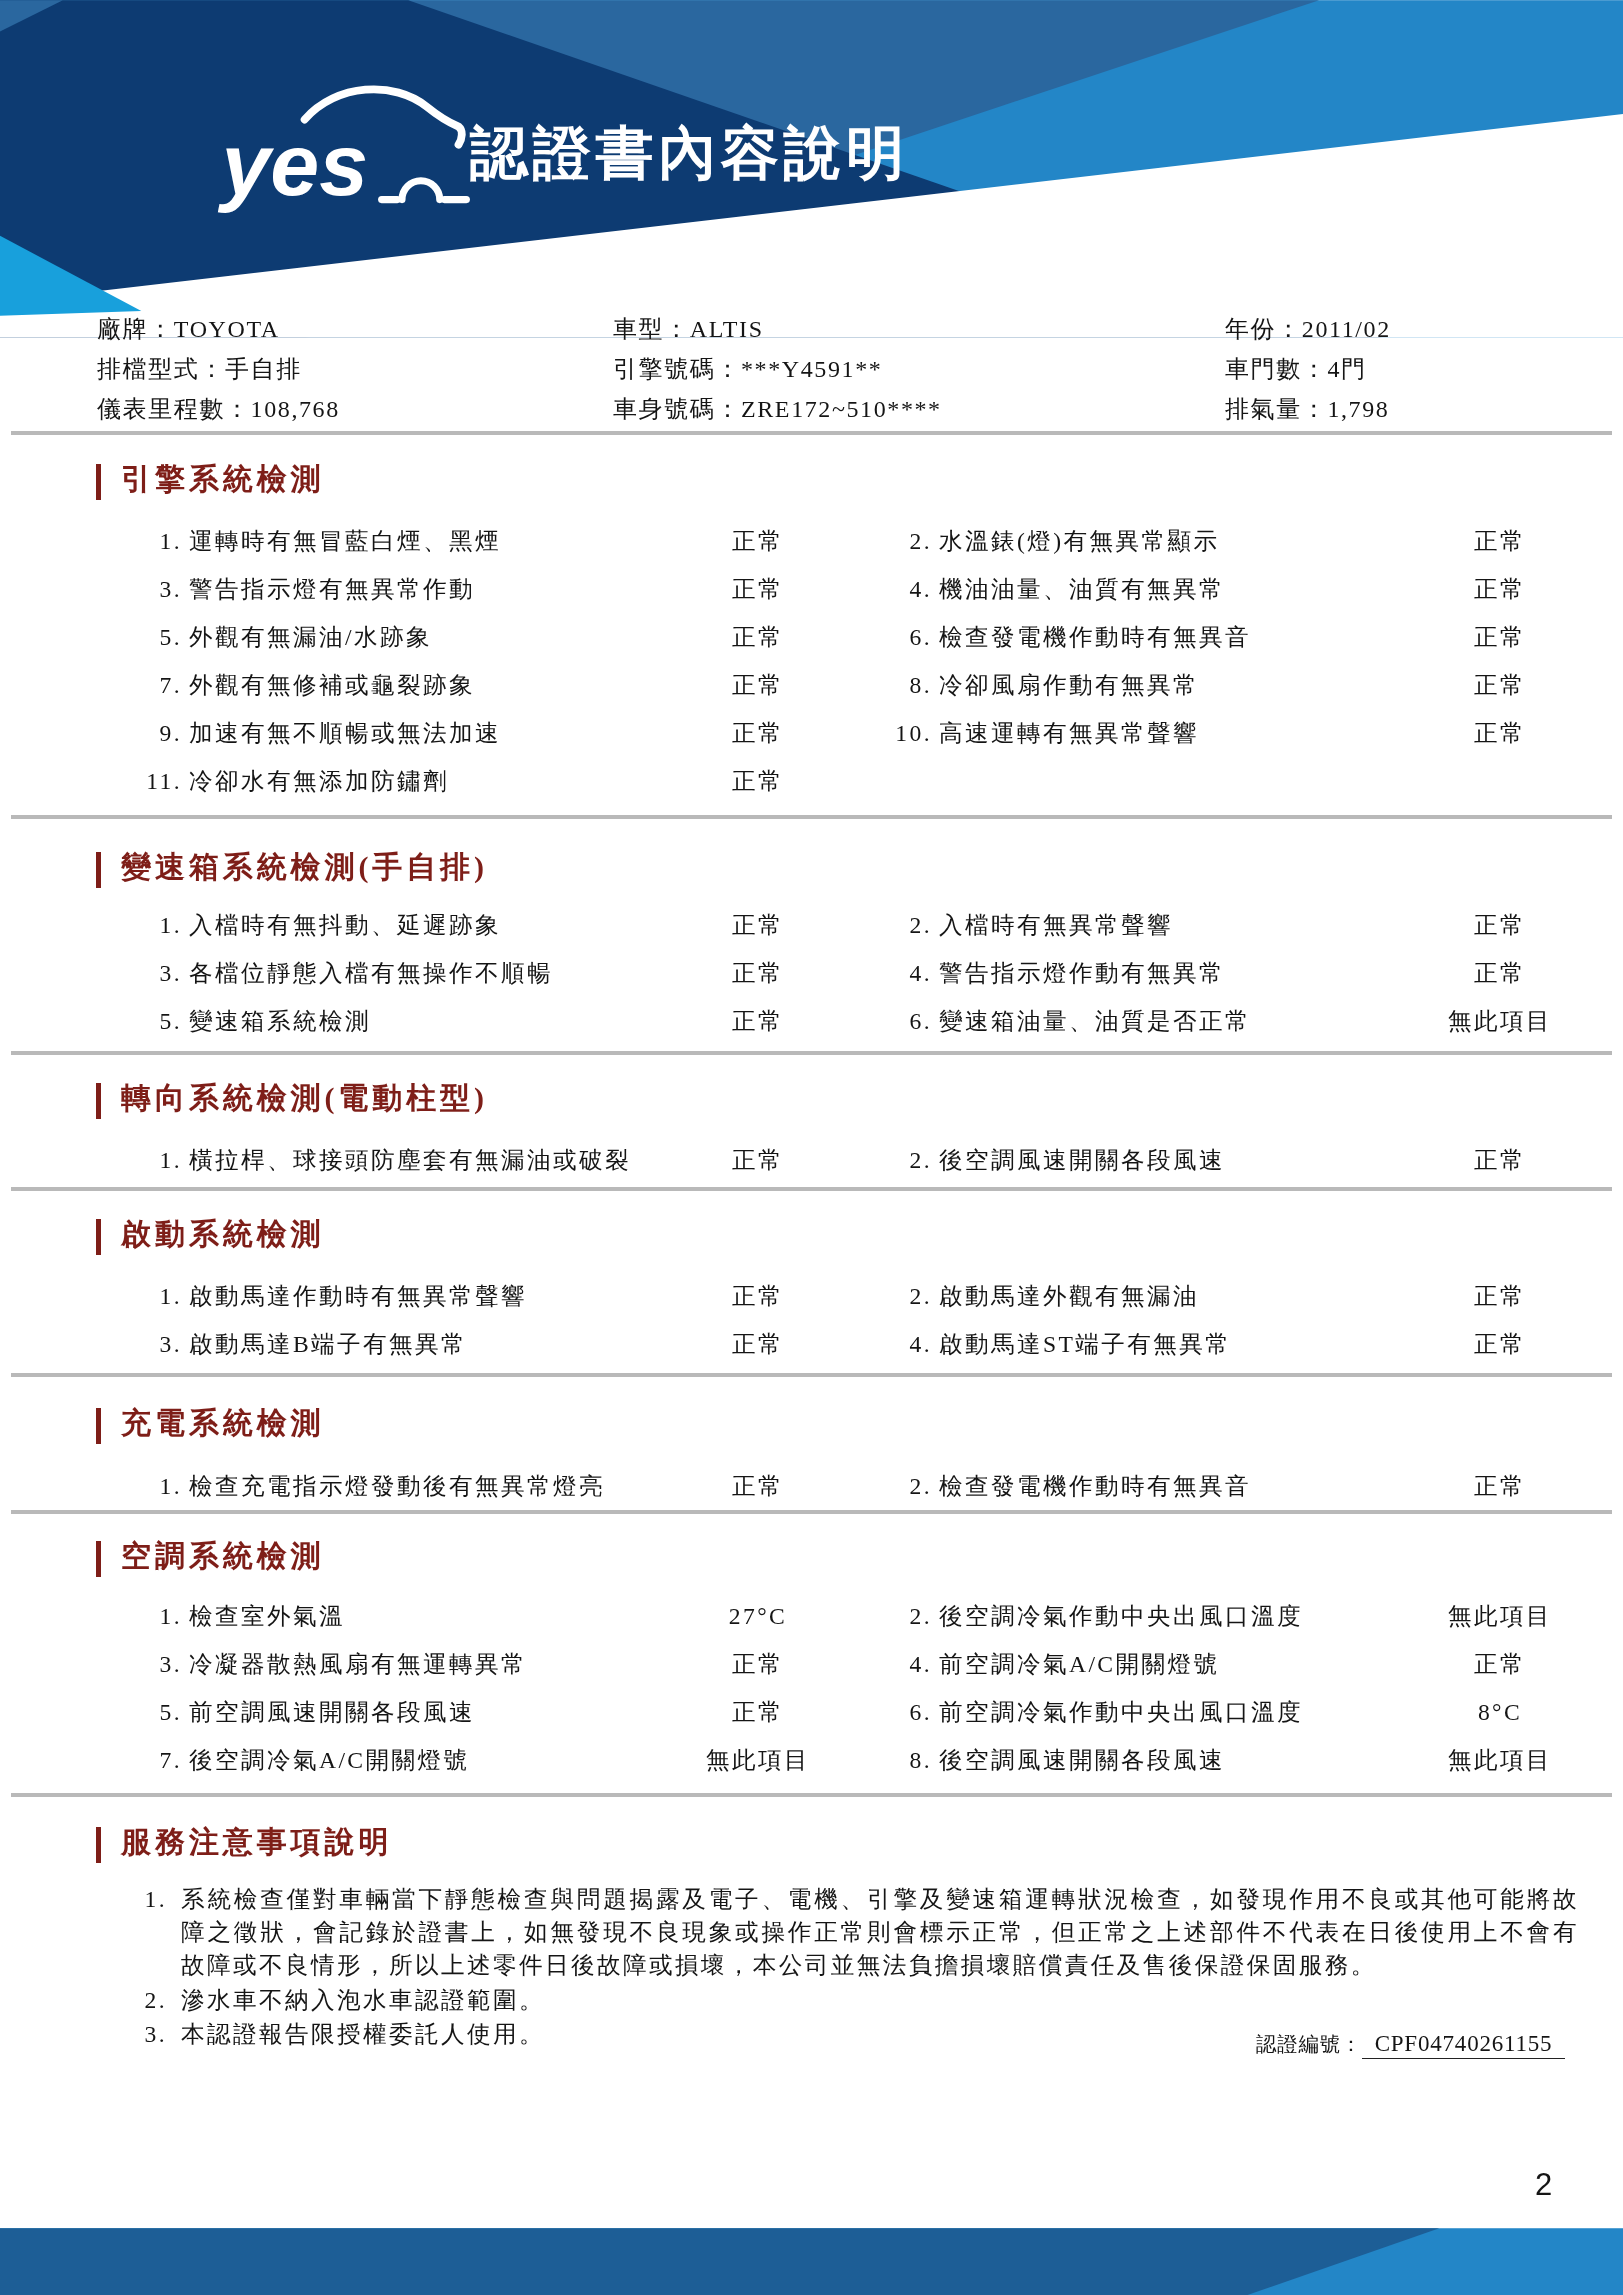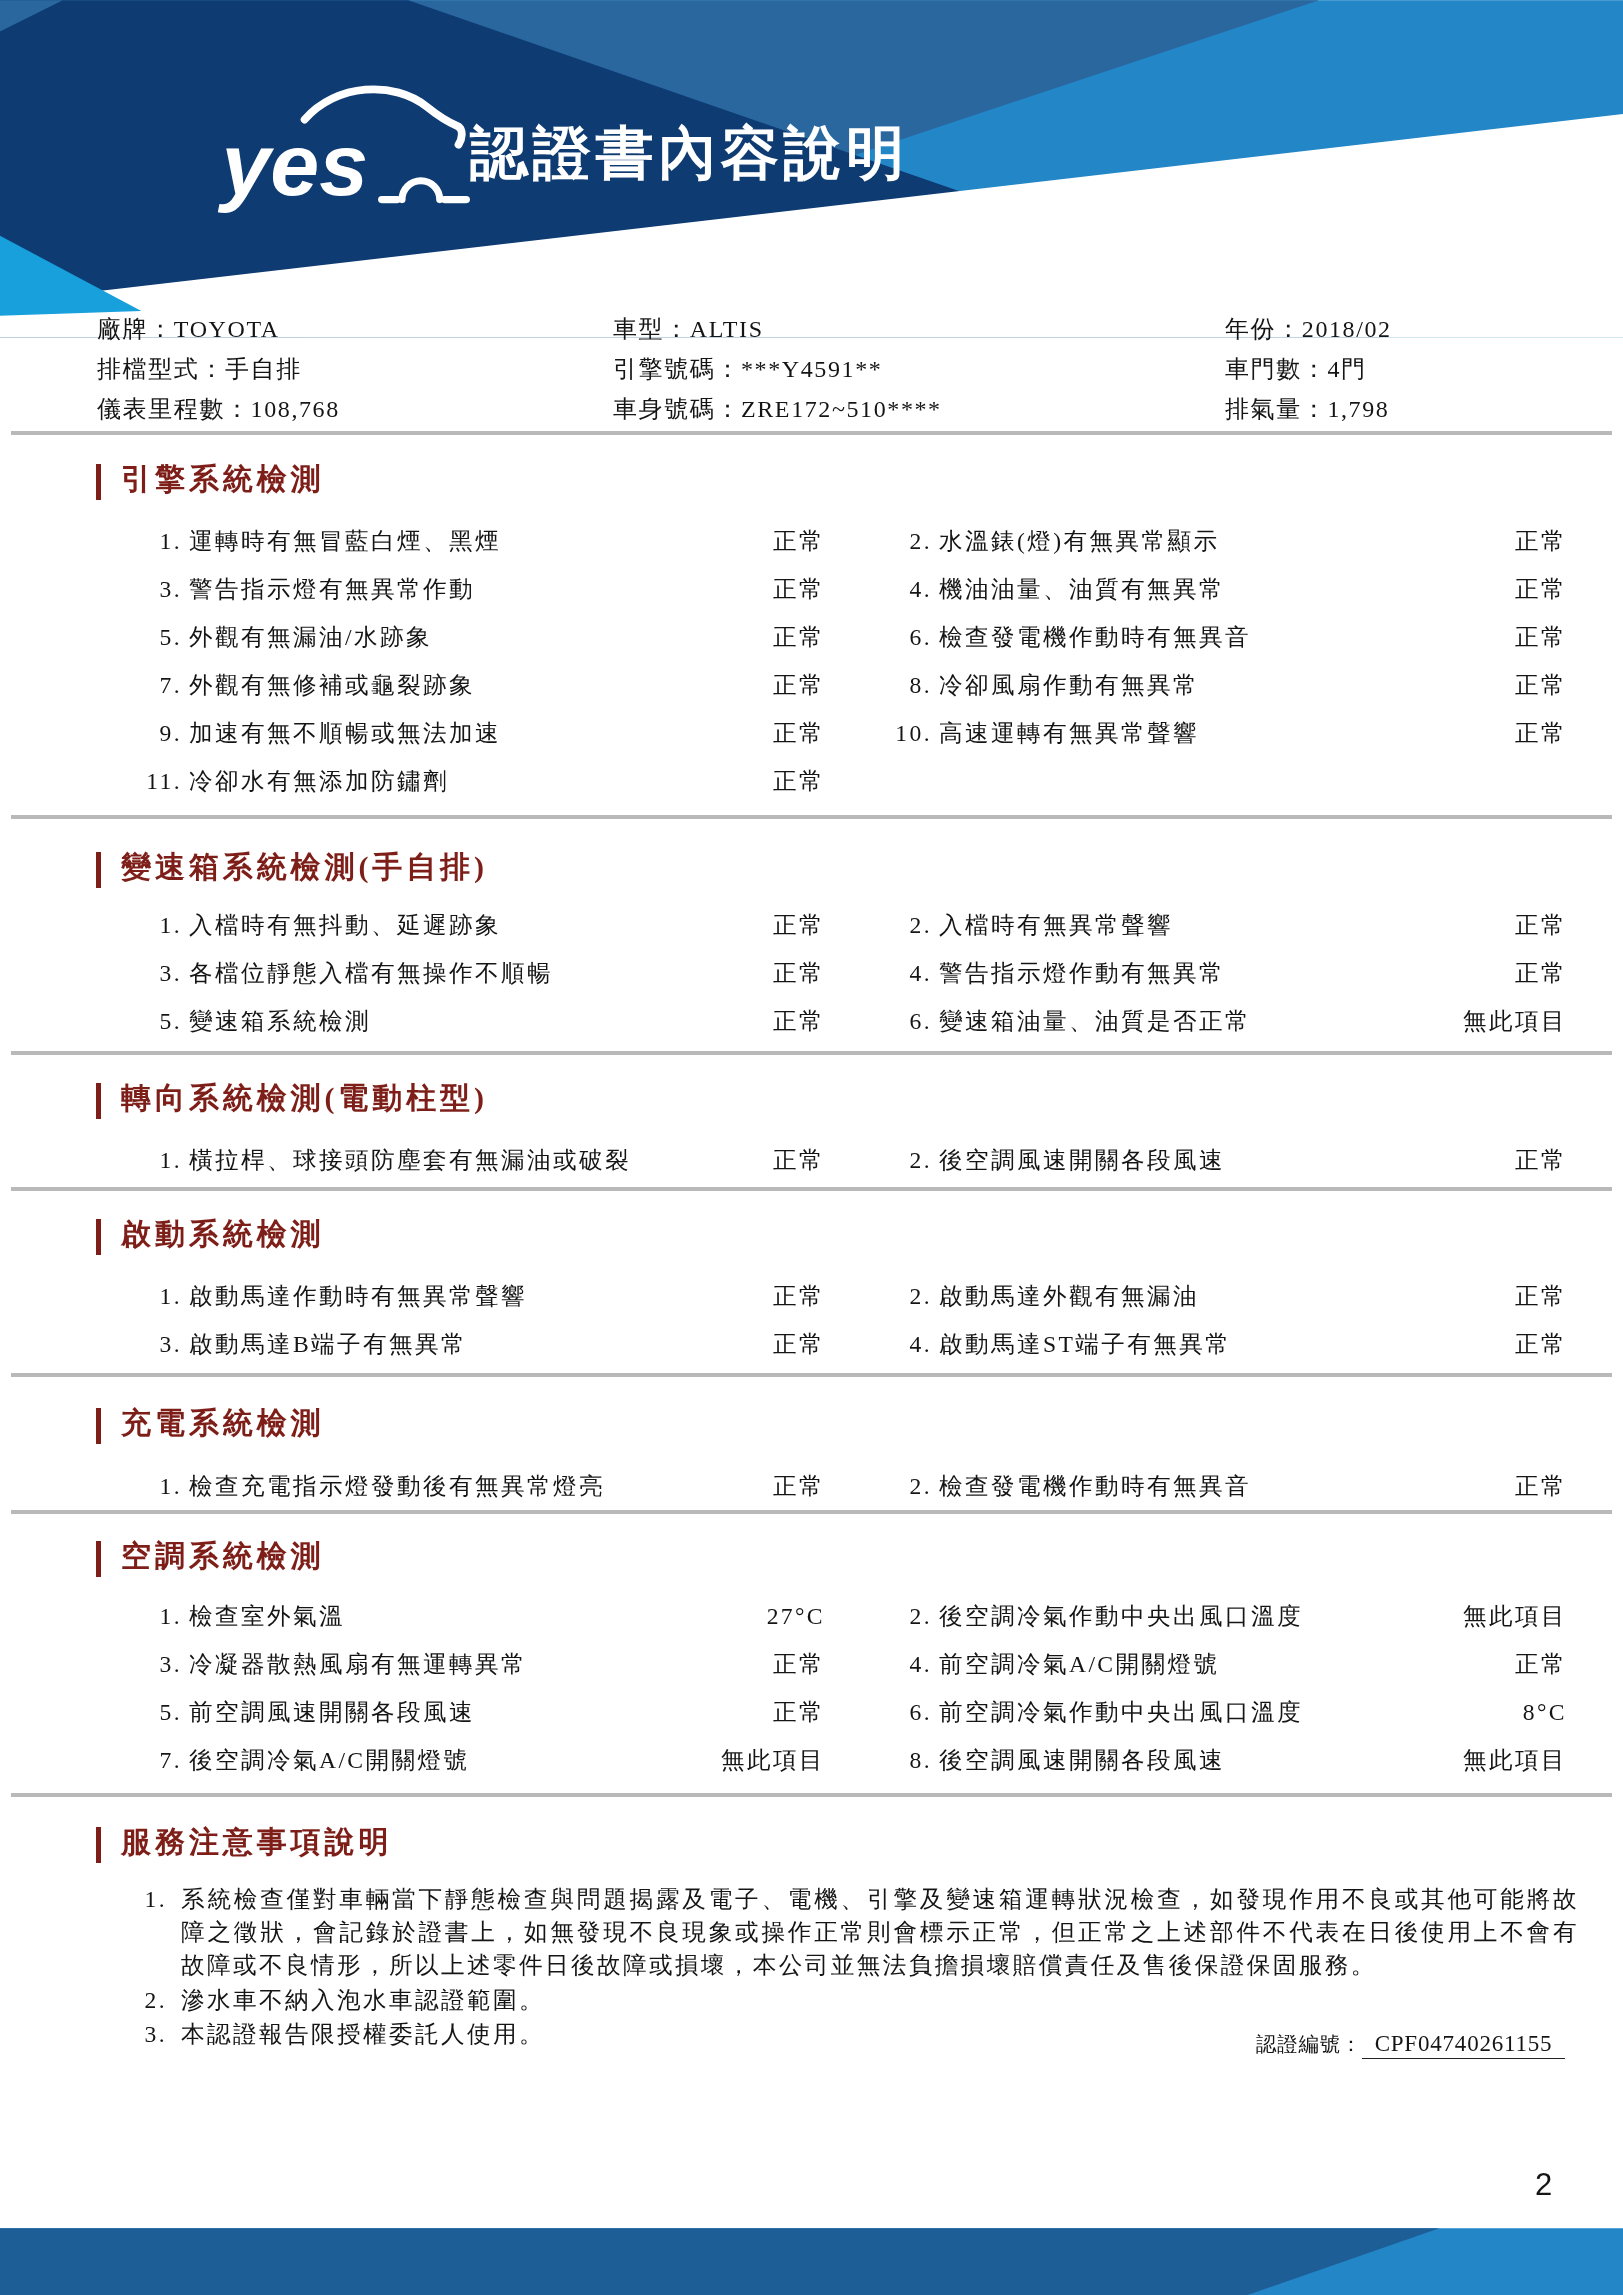--- a/index.html
+++ b/index.html
@@ -28,21 +28,21 @@
   .sec-title-text{
     font-size:30px;font-weight:700;color:var(--section_maroon,#7e1e18);
     letter-spacing:3.9px;white-space:nowrap;
   }
   .sec-items{position:absolute;left:0;width:1623px}
   .col-left{position:absolute;left:118px;width:707px;top:0}
   .col-right{position:absolute;left:868px;width:699px;top:0}
   .item-row{height:48px;display:flex;align-items:flex-start;font-size:23.6px;letter-spacing:2.4px;line-height:29px}
   .item-num{width:64px;text-align:right;flex:none}
   .item-label{flex:1;padding-left:7px;white-space:nowrap;overflow:visible}
-  .item-result{flex:none;min-width:134px;text-align:right;white-space:nowrap}
+  .item-result{flex:none;min-width:134px;text-align:center;white-space:nowrap}
   
   .notes{position:absolute;left:0;width:1623px}
   .notes-items{position:absolute;left:118px;top:61px;width:1461px}
   .note-row{display:flex;font-size:23.6px;letter-spacing:2.4px;line-height:33px;margin-bottom:1.6px}
   .note-num{width:49px;text-align:right;flex:none}
   .note-text{flex:1;padding-left:14px;text-align:justify}
   
   .cert{position:absolute;top:2030px;right:58px;font-size:20.4px;letter-spacing:0.8px;white-space:nowrap}
   .cert-num{font-size:23px;border-bottom:1.6px solid #222;padding:0 12.6px 1.6px 12.6px}
   .pagenum{position:absolute;top:2167px;left:1516px;width:55px;font-size:31px;text-align:center;
@@ -75,21 +75,21 @@
     <div class="info-row"><span>廠牌：</span><span>TOYOTA</span></div>
     <div class="info-row"><span>排檔型式：</span><span>手自排</span></div>
     <div class="info-row"><span>儀表里程數：</span><span>108,768</span></div>
   </div>
   <div class="info-col c1">
     <div class="info-row"><span>車型：</span><span>ALTIS</span></div>
     <div class="info-row"><span>引擎號碼：</span><span>***Y4591**</span></div>
     <div class="info-row"><span>車身號碼：</span><span>ZRE172~510****</span></div>
   </div>
   <div class="info-col c2">
-    <div class="info-row"><span>年份：</span><span>2018/02</span></div>
+    <div class="info-row"><span>年份：</span><span>2011/02</span></div>
     <div class="info-row"><span>車門數：</span><span>4門</span></div>
     <div class="info-row"><span>排氣量：</span><span>1,798</span></div>
   </div>
 </div>
 
 <div class="rule" style="top:431px"></div>
 <div class="rule" style="top:815px"></div>
 <div class="rule" style="top:1051px"></div>
 <div class="rule" style="top:1187px"></div>
 <div class="rule" style="top:1373px"></div>

